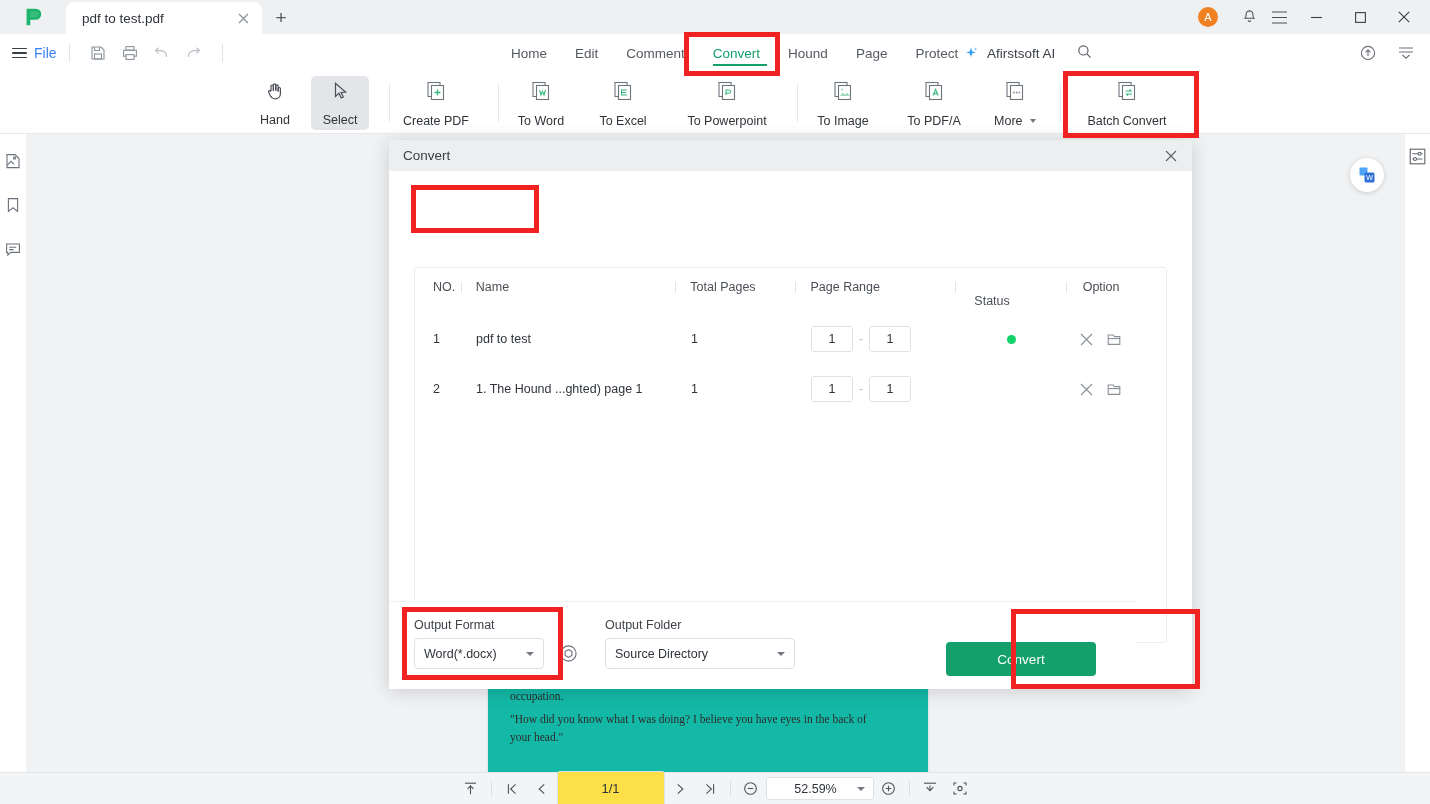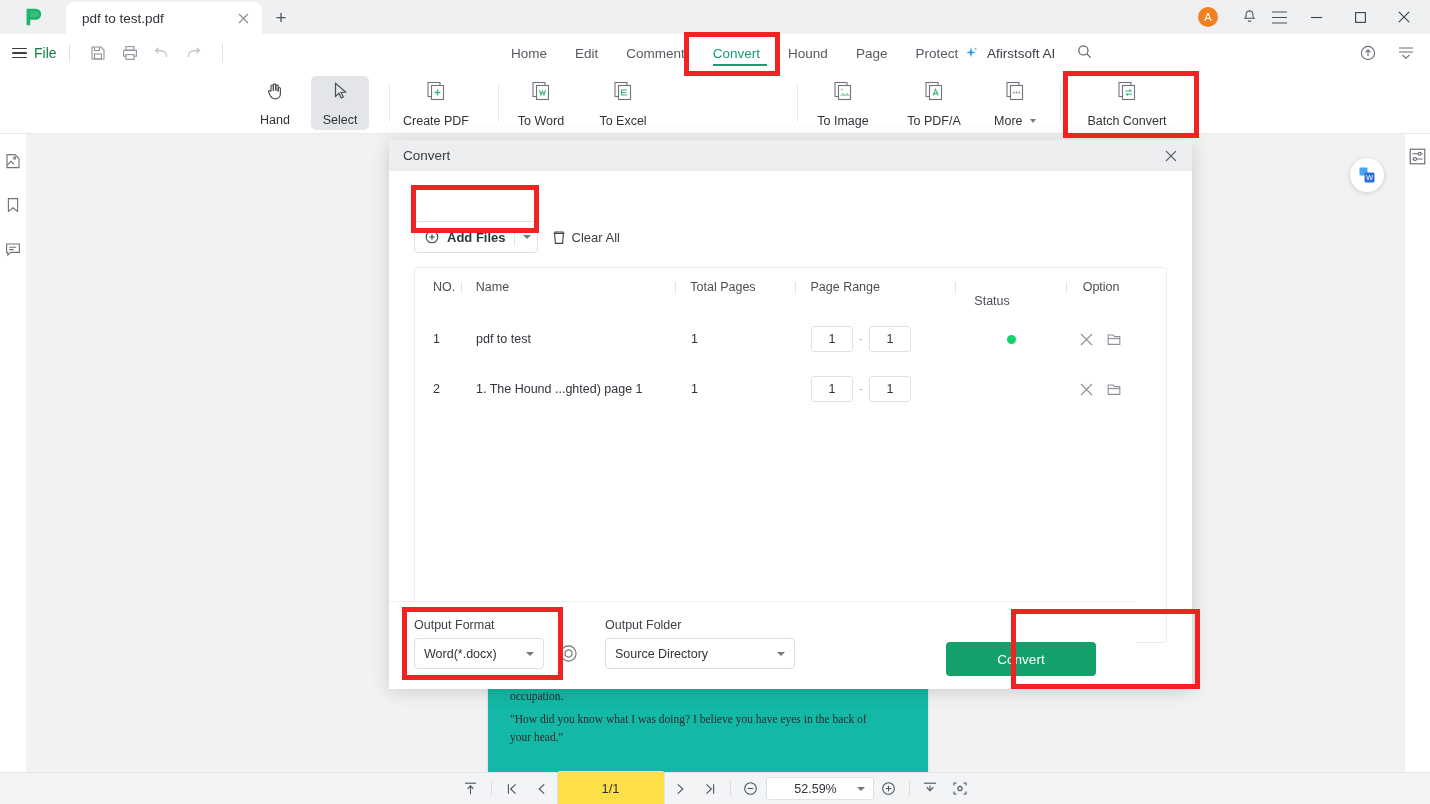--- a/index.html
+++ b/index.html
@@ -36,21 +36,21 @@
     margin-right: 16px;
   }
   .ticon { width: 30px; height: 34px; display: flex; align-items: center; justify-content: center; color: #4b5057; }
   .wbtn { width: 44px; height: 34px; display: flex; align-items: center; justify-content: center; color: #3b4047; }
 
   
   .menubar {
     position: absolute; left: 0; top: 34px; width: 1430px; height: 38px;
     background: #ffffff; display: flex; align-items: center;
   }
-  .file-menu { display: flex; align-items: center; gap: 7px; margin-left: 12px; color: #15803d; font-size: 14px; }
+  .file-menu { display: flex; align-items: center; gap: 7px; margin-left: 12px; color: #3b82f6; font-size: 14px; }
   .burger { display: inline-block; width: 15px; }
   .burger span { display: block; height: 1.6px; background: #3a3f45; margin: 3px 0; border-radius: 1px; }
   .qdiv { width: 1px; height: 18px; background: #e0e2e5; margin: 0 12px; }
   .qicon { width: 32px; height: 26px; display: flex; align-items: center; justify-content: center; color: #8d939b; }
   .nav-tabs { position: absolute; left: 497px; top: 0; height: 38px; display: flex; align-items: center; gap: 0; }
   .nav-tab {
     font-size: 13.5px; color: #555a61; padding: 0 14px; height: 38px;
     display: flex; align-items: center; white-space: nowrap;
   }
   .nav-tab.active { color: #13a06a; }
@@ -361,20 +361,28 @@
 
     <div class="rb-item" style="left:586px;width:74px;">
       <svg width="24" height="24" viewBox="0 0 24 24" fill="none">
         <rect x="4" y="3.5" width="12" height="14" stroke="#6f757c" stroke-width="1.1"></rect>
         <rect x="7.5" y="6.5" width="12" height="14" fill="#fff" stroke="#6f757c" stroke-width="1.1"></rect>
         <path d="M16 11h-5.5v5H16M10.5 13.5h4.5" stroke="#36b77d" stroke-width="1.1"></path>
       </svg>
       <span class="rb-label">To Excel</span>
     </div>
 
+    <div class="rb-item" style="left:668px;width:118px;">
+      <svg width="24" height="24" viewBox="0 0 24 24" fill="none">
+        <rect x="4" y="3.5" width="12" height="14" stroke="#6f757c" stroke-width="1.1"></rect>
+        <rect x="7.5" y="6.5" width="12" height="14" fill="#fff" stroke="#6f757c" stroke-width="1.1"></rect>
+        <path d="M11 16v-5h3a1.6 1.6 0 0 1 0 3.2h-3" stroke="#36b77d" stroke-width="1.1"></path>
+      </svg>
+      <span class="rb-label">To Powerpoint</span>
+    </div>
 
     <div class="rb-sep" style="left:797px;"></div>
 
     <div class="rb-item" style="left:803px;width:80px;">
       <svg width="24" height="24" viewBox="0 0 24 24" fill="none">
         <rect x="4" y="3.5" width="12" height="14" stroke="#6f757c" stroke-width="1.1"></rect>
         <rect x="7.5" y="6.5" width="12" height="14" fill="#fff" stroke="#6f757c" stroke-width="1.1"></rect>
         <path d="M9 17l3-3.5 2 2.2 1.8-2.2 3.2 3.5z" fill="#9fd9bd"></path>
           <circle cx="11" cy="10.5" r="1.1" fill="#9fd9bd"></circle>
       </svg>
@@ -467,39 +475,20 @@
       <span class="dlg-title">Convert</span>
       <span class="dlg-close">
         <svg width="12" height="12" viewBox="0 0 12 12">
             <path d="M1 1 11 11 M11 1 1 11" stroke="#5d6269" stroke-width="1.1"></path>
           </svg>
       </span>
     </div>
 
     <div class="dlg-body">
 
-      <div class="toolrow">
-        <div class="addfiles">
-          <svg width="14" height="14" viewBox="0 0 14 14" fill="none" stroke="#3a3f45" stroke-width="1.1">
-            <circle cx="7" cy="7" r="5.8"></circle>
-              <path d="M7 4.2v5.6M4.2 7h5.6"></path>
-          </svg>
-          <span class="lbl">Add Files</span>
-          <span class="af-div"></span>
-          <span class="caret"></span>
-        </div>
-        <div class="clearall">
-          <svg width="14" height="15" viewBox="0 0 14 15" fill="none" stroke="#3a3f45" stroke-width="1.1">
-            <path d="M1.6 3.4h10.8"></path>
-              <path d="M3 3.4V2h8v1.4"></path>
-              <path d="M2.6 3.4 3.4 13.4h7.2l.8-10"></path>
-          </svg>
-          <span>Clear All</span>
-        </div>
-      </div>
 
       <div class="tablebox">
         <div class="thead">
           <span class="c-no">NO.</span>
           <span class="hdiv"></span>
           <span class="c-name" style="padding-left:14px;">Name</span>
           <span class="hdiv"></span>
           <span class="c-pages" style="padding-left:14px;">Total Pages</span>
           <span class="hdiv"></span>
           <span class="c-range" style="padding-left:14px;display:block;">Page Range</span>

